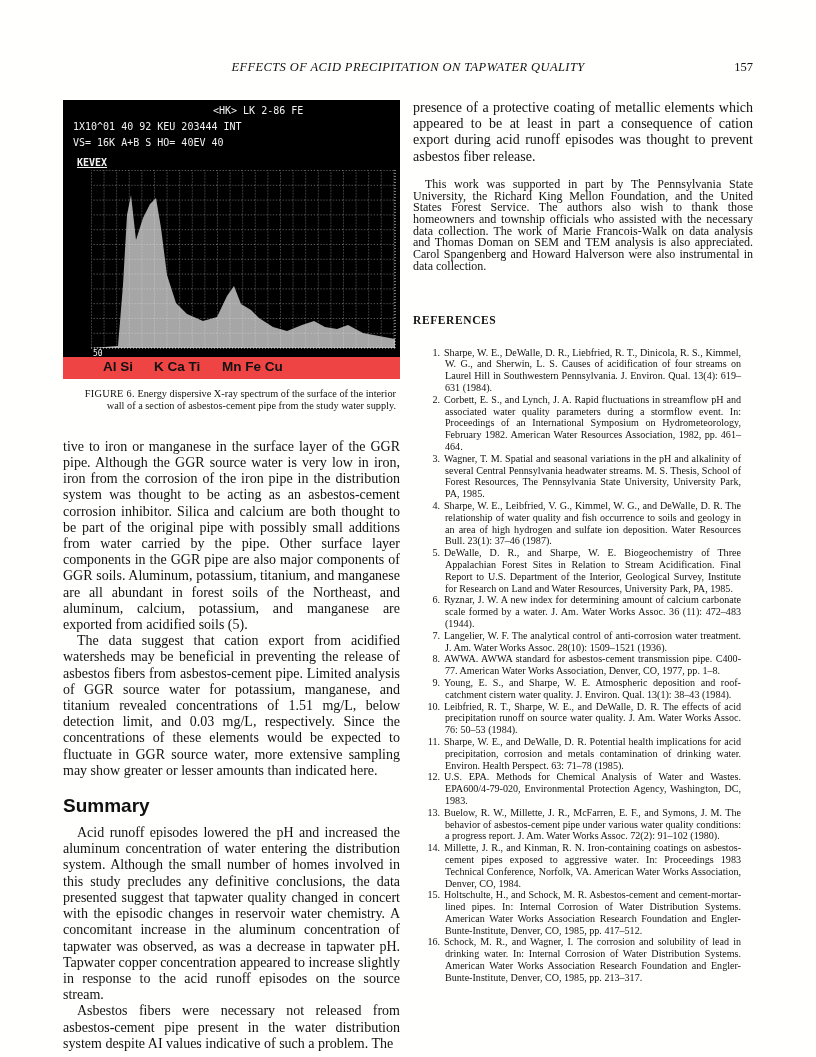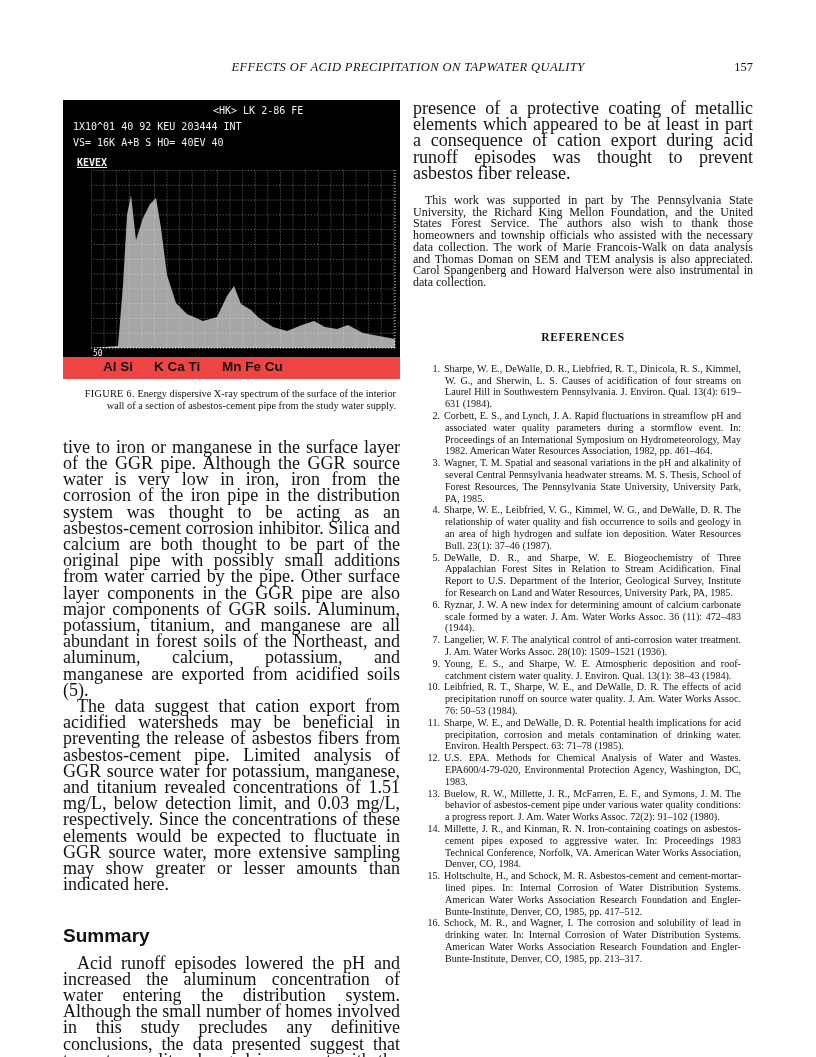--- a/index.html
+++ b/index.html
@@ -21,21 +21,21 @@
   .page-number {
     position: absolute; right: 0; top: 0;
     font-size: 12.5px; font-style: normal;
   }
 
   
   .col { position: absolute; top: 100px; }
   .col-left  { left: 63px;  width: 337px; }
   .col-right { left: 413px; width: 340px; }
 
-  p { margin: 0; text-align: justify; font-size: 18px; line-height: 16.2px; }
+  p { margin: 0; text-align: justify; font-size: 14px; line-height: 16.2px; }
   p.indent { text-indent: 14px; }
 
   
   .figure-block { margin-bottom: 26px; }
   .edx-screen { display: block; width: 337px; height: 257px; background: #000; }
   .scr-text { font-family: "DejaVu Sans Mono", monospace; fill: #f2f2f2; }
   .element-labels {
     position: relative; height: 22px; background: #ef4444;
     font-family: "Liberation Sans", sans-serif; font-weight: bold; font-size: 13.5px;
   }
@@ -44,31 +44,31 @@
   .el-1 { left: 91px; }
   .el-2 { left: 159px; }
   .figure-caption {
     margin-top: 9px; font-size: 10.3px; line-height: 12.4px;
     text-align: right; padding: 0 4px; text-indent: 0;
   }
   .figure-caption .cap-label { font-variant: small-caps; letter-spacing: 0.3px; }
 
   .summary-heading {
     font-family: "Liberation Sans", sans-serif; font-weight: bold;
-    font-size: 19px; margin: 32px 0 8px 0;
+    font-size: 19px; margin: 16px 0 8px 0;
   }
 
   .ack {
     margin-top: 14px;
     font-size: 12px; line-height: 11.7px; text-indent: 12px;
   }
 
   .references-heading {
     margin-top: 40px; margin-bottom: 18px;
-    text-align: center; font-weight: bold; font-size: 11.5px; letter-spacing: 0.6px;
+    text-align: left; font-weight: bold; font-size: 11.5px; letter-spacing: 0.6px;
     text-indent: 0;
   }
   ol.refs { margin: 12px; padding: 0; list-style: none; }
   ol.refs li {
     font-size: 10.1px; line-height: 11.8px; text-align: justify;
     padding-left: 20px; text-indent: -20px; margin: 0;
   }
   .ref-num { display: inline-block; width: 15px; text-align: right; text-indent: 0; padding-right: 4px; }
 </style>
 </head>
@@ -128,26 +128,27 @@
 
   <div class="col col-right">
     <p>presence of a protective coating of metallic elements which appeared to be at least in part a consequence of cation export during acid runoff episodes was thought to prevent asbestos fiber release.</p>
 
     <p class="ack">This work was supported in part by The Pennsylvania State University, the Richard King Mellon Foundation, and the United States Forest Service. The authors also wish to thank those homeowners and township officials who assisted with the necessary data collection. The work of Marie Francois-Walk on data analysis and Thomas Doman on SEM and TEM analysis is also appreciated. Carol Spangenberg and Howard Halverson were also instrumental in data collection.</p>
 
     <p class="references-heading">REFERENCES</p>
 
     <ol class="refs">
         <li><span class="ref-num">1.</span><span>Sharpe, W. E., DeWalle, D. R., Liebfried, R. T., Dinicola, R. S., Kimmel, W. G., and Sherwin, L. S. Causes of acidification of four streams on Laurel Hill in Southwestern Pennsylvania. J. Environ. Qual. 13(4): 619–631 (1984).</span></li>
-        <li><span class="ref-num">2.</span><span>Corbett, E. S., and Lynch, J. A. Rapid fluctuations in streamflow pH and associated water quality parameters during a stormflow event. In: Proceedings of an International Symposium on Hydrometeorology, May 1982. American Water Resources Association, 1982, pp. 461–464.</span></li>
+        <li><span class="ref-num">2.</span><span>Corbett, E. S., and Lynch, J. A. Rapid fluctuations in streamflow pH and associated water quality parameters during a stormflow event. In: Proceedings of an International Symposium on Hydrometeorology, February 1982. American Water Resources Association, 1982, pp. 461–464.</span></li>
         <li><span class="ref-num">3.</span><span>Wagner, T. M. Spatial and seasonal variations in the pH and alkalinity of several Central Pennsylvania headwater streams. M. S. Thesis, School of Forest Resources, The Pennsylvania State University, University Park, PA, 1985.</span></li>
         <li><span class="ref-num">4.</span><span>Sharpe, W. E., Leibfried, V. G., Kimmel, W. G., and DeWalle, D. R. The relationship of water quality and fish occurrence to soils and geology in an area of high hydrogen and sulfate ion deposition. Water Resources Bull. 23(1): 37–46 (1987).</span></li>
         <li><span class="ref-num">5.</span><span>DeWalle, D. R., and Sharpe, W. E. Biogeochemistry of Three Appalachian Forest Sites in Relation to Stream Acidification. Final Report to U.S. Department of the Interior, Geological Survey, Institute for Research on Land and Water Resources, University Park, PA, 1985.</span></li>
         <li><span class="ref-num">6.</span><span>Ryznar, J. W. A new index for determining amount of calcium carbonate scale formed by a water. J. Am. Water Works Assoc. 36 (11): 472–483 (1944).</span></li>
         <li><span class="ref-num">7.</span><span>Langelier, W. F. The analytical control of anti-corrosion water treatment. J. Am. Water Works Assoc. 28(10): 1509–1521 (1936).</span></li>
+        <li><span class="ref-num">8.</span><span>AWWA. AWWA standard for asbestos-cement transmission pipe. C400-77. American Water Works Association, Denver, CO, 1977, pp. 1–8.</span></li>
         <li><span class="ref-num">9.</span><span>Young, E. S., and Sharpe, W. E. Atmospheric deposition and roof-catchment cistern water quality. J. Environ. Qual. 13(1): 38–43 (1984).</span></li>
         <li><span class="ref-num">10.</span><span>Leibfried, R. T., Sharpe, W. E., and DeWalle, D. R. The effects of acid precipitation runoff on source water quality. J. Am. Water Works Assoc. 76: 50–53 (1984).</span></li>
         <li><span class="ref-num">11.</span><span>Sharpe, W. E., and DeWalle, D. R. Potential health implications for acid precipitation, corrosion and metals contamination of drinking water. Environ. Health Perspect. 63: 71–78 (1985).</span></li>
         <li><span class="ref-num">12.</span><span>U.S. EPA. Methods for Chemical Analysis of Water and Wastes. EPA600/4-79-020, Environmental Protection Agency, Washington, DC, 1983.</span></li>
         <li><span class="ref-num">13.</span><span>Buelow, R. W., Millette, J. R., McFarren, E. F., and Symons, J. M. The behavior of asbestos-cement pipe under various water quality conditions: a progress report. J. Am. Water Works Assoc. 72(2): 91–102 (1980).</span></li>
         <li><span class="ref-num">14.</span><span>Millette, J. R., and Kinman, R. N. Iron-containing coatings on asbestos-cement pipes exposed to aggressive water. In: Proceedings 1983 Technical Conference, Norfolk, VA. American Water Works Association, Denver, CO, 1984.</span></li>
         <li><span class="ref-num">15.</span><span>Holtschulte, H., and Schock, M. R. Asbestos-cement and cement-mortar-lined pipes. In: Internal Corrosion of Water Distribution Systems. American Water Works Association Research Foundation and Engler-Bunte-Institute, Denver, CO, 1985, pp. 417–512.</span></li>
         <li><span class="ref-num">16.</span><span>Schock, M. R., and Wagner, I. The corrosion and solubility of lead in drinking water. In: Internal Corrosion of Water Distribution Systems. American Water Works Association Research Foundation and Engler-Bunte-Institute, Denver, CO, 1985, pp. 213–317.</span></li>
       </ol>
   </div>

